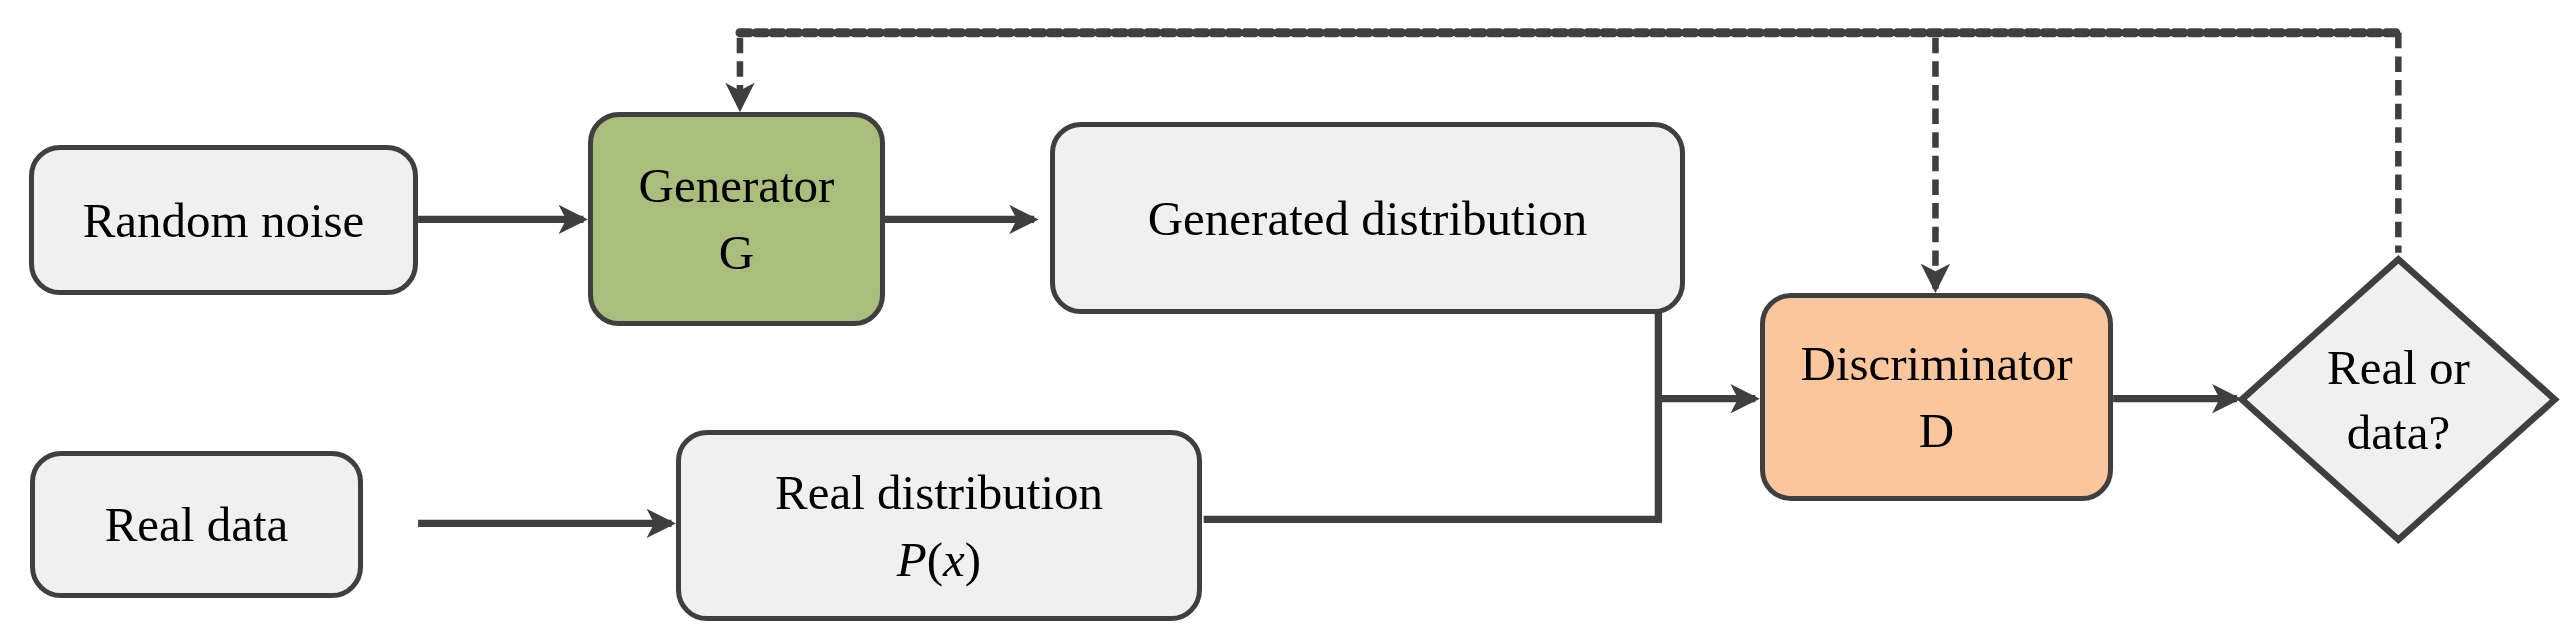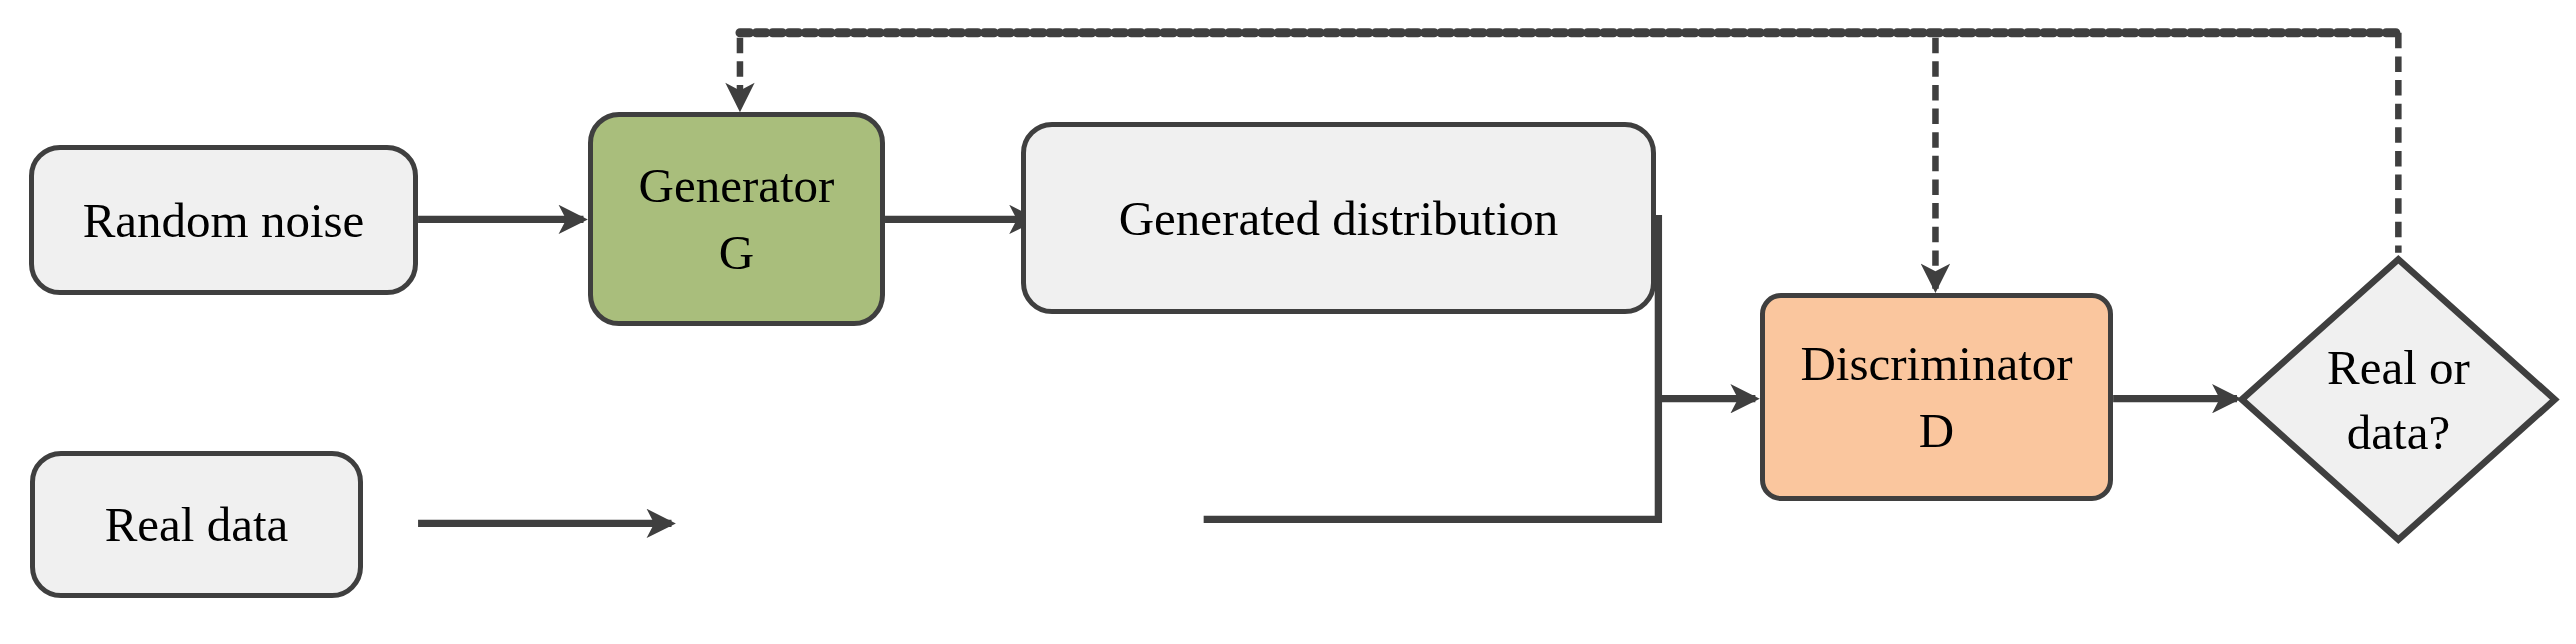--- a/index.html
+++ b/index.html
@@ -42,21 +42,21 @@
     display: flex;
     flex-direction: column;
     align-items: center;
     justify-content: center;
     font-size: 49px;
     line-height: 67px;
     color: var(--color-text, #000000);
     text-align: center;
   }
   .node.green  { background: var(--color-generator-fill, #a9be7c); text-align: right; }
-  .node.orange { background: var(--color-discriminator-fill, #fac69e); border-radius: 21px; }
+  .node.orange { background: var(--color-discriminator-fill, #fac69e); }
   .node.plain  { background: transparent; border: none; border-radius: 0; }
   .node .ln { display: block; }
   .formula .it { font-style: italic; }
   .formula sub {
     font-size: 0.62em;
     font-style: italic;
     line-height: 0;
     vertical-align: -0.28em;
   }
 </style>
@@ -89,28 +89,34 @@
 
   <div class="node" style="left:29px; top:145px; width:389px; height:150px;">
     <span class="ln">Random noise</span>
   </div>
 
   <div class="node green" style="left:588px; top:112px; width:297px; height:214px;">
     <span class="ln">Generator</span>
     <span class="ln">G</span>
   </div>
 
-  <div class="node" style="left:1021px; top:122px; width:635px; height:192px;">
+  <div class="node" style="left:1050px; top:122px; width:635px; height:192px;">
     <span class="ln">Generated distribution</span>
   </div>
 
   <div class="node" style="left:30px; top:451px; width:333px; height:147px;">
     <span class="ln">Real data</span>
   </div>
 
+  <div class="node" style="left:676px; top:430px; width:526px; height:191px;">
+    <span class="ln">Real distribution</span>
+    <span class="ln formula">
+      <span class="it">P</span><span>(</span><span class="it">x</span><span>)</span>
+    </span>
+  </div>
 
   <div class="node orange" style="left:1760px; top:293px; width:353px; height:208px;">
     <span class="ln">Discriminator</span>
     <span class="ln">D</span>
   </div>
 
   <div class="node plain" style="left:2260px; top:310px; width:277px; height:179px; line-height:65px;">
     <span class="ln">Real or</span>
     <span class="ln">data?</span>
   </div>

